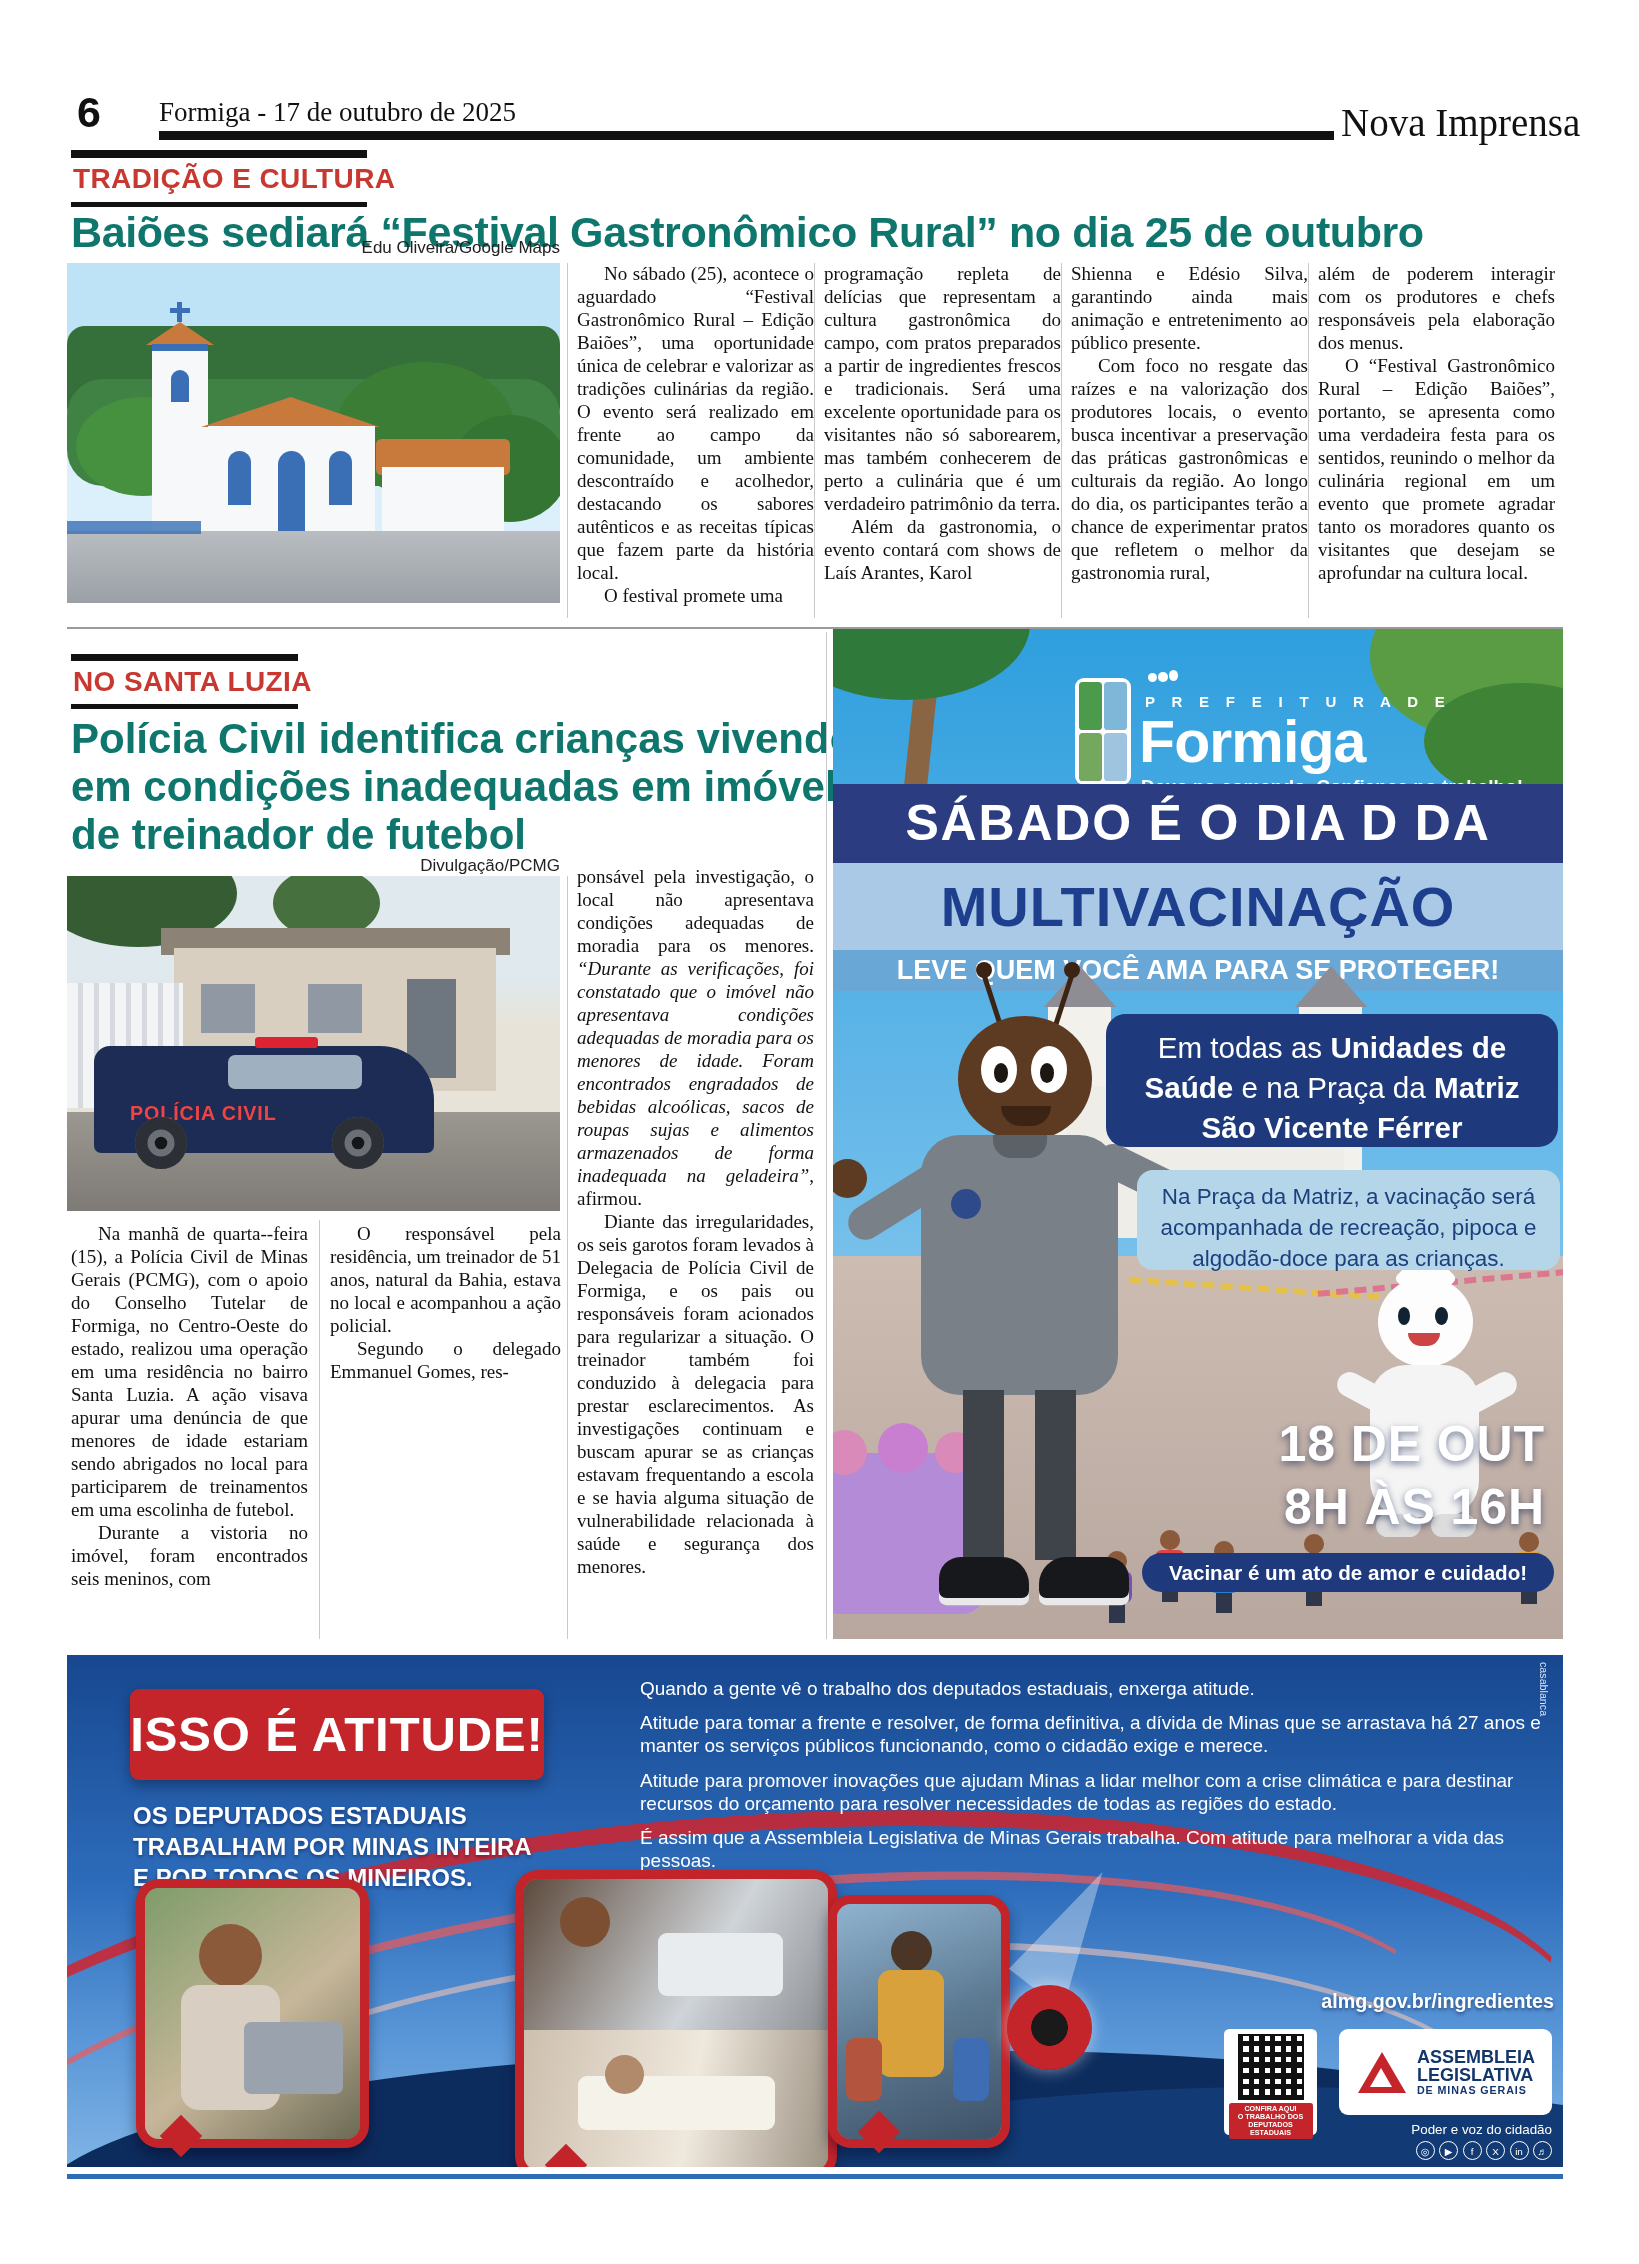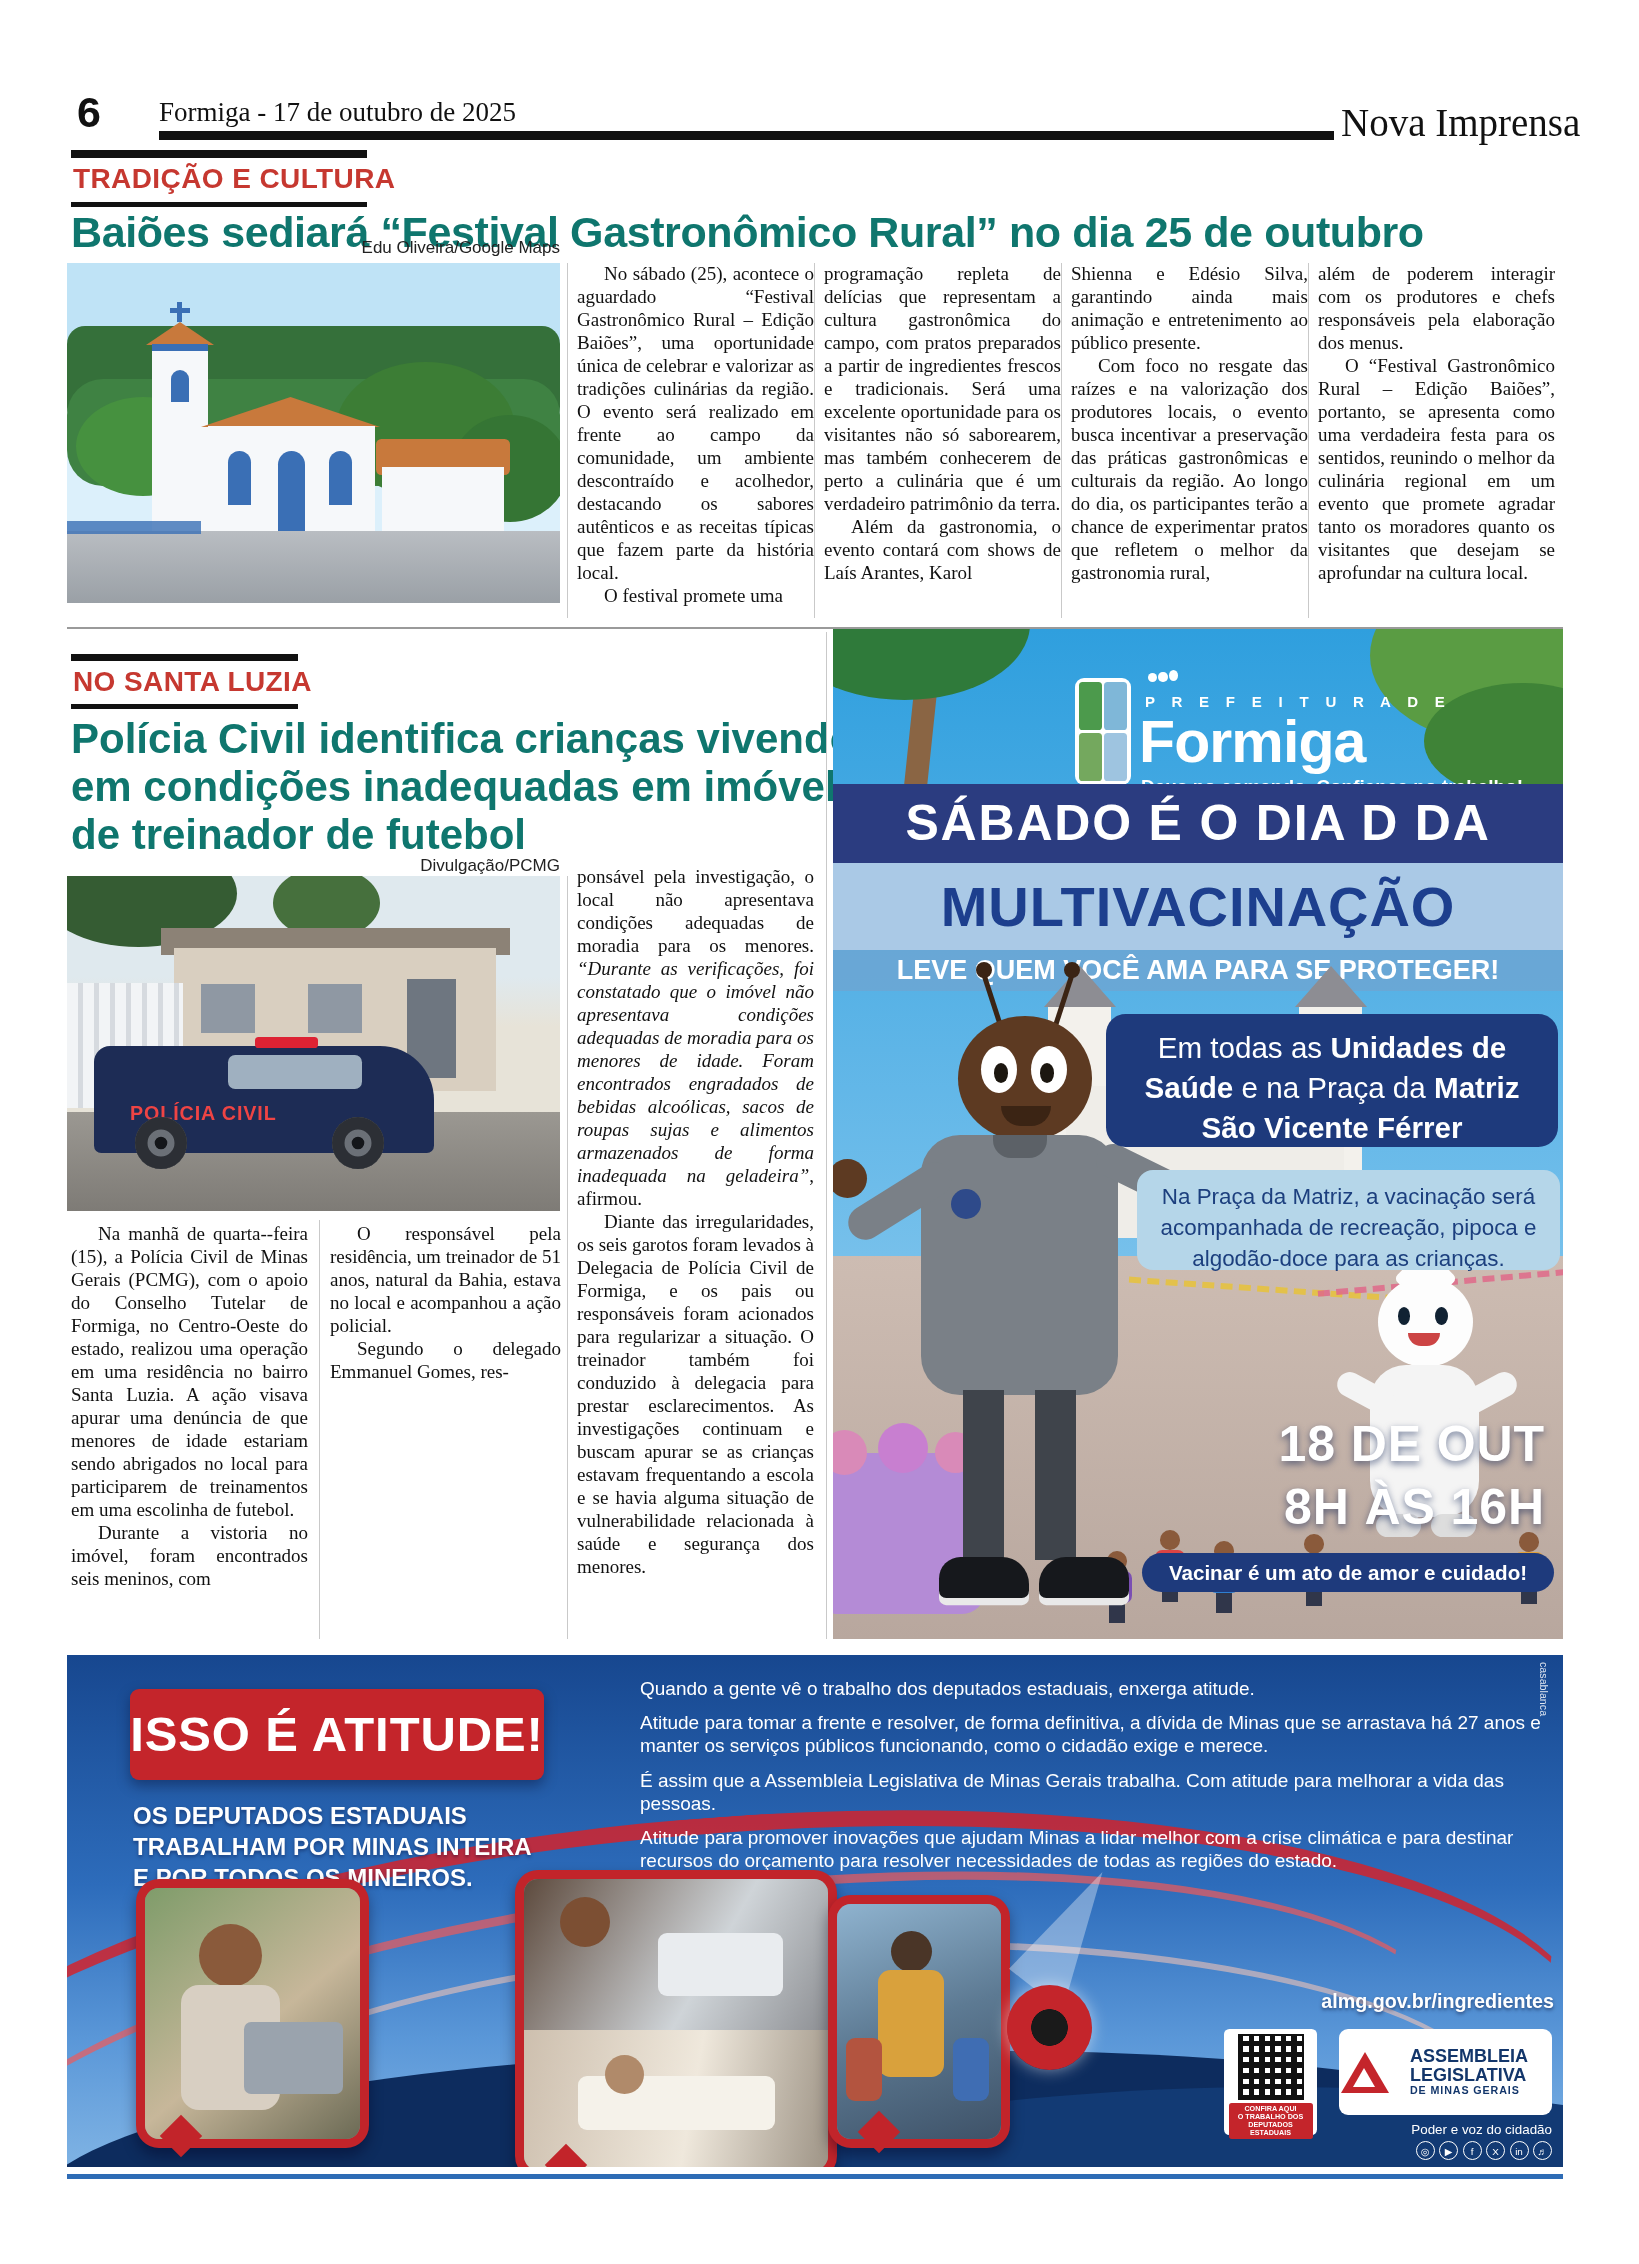--- a/index.html
+++ b/index.html
@@ -119,21 +119,21 @@
         font-weight:bold;font-size:19.7px;text-shadow:0 1.8px 3.6px rgba(0,0,40,.5);}
   .qrbox{position:absolute;left:1157px;top:374px;width:93px;height:106px;background:#fff;border-radius:5.4px;
          padding:4.5px;box-sizing:border-box;}
   .qr{width:66px;height:66px;margin:0 auto;
       background:
         repeating-linear-gradient(0deg,#111 0 5.4px,transparent 5.4px 10.7px),
         repeating-linear-gradient(90deg,#111 0 5.4px,#fff 5.4px 10.7px);}
   .qrcap{margin-top:3.6px;background:#c4252b;color:#fff;font-weight:bold;font-size:7.2px;line-height:8px;
          text-align:center;border-radius:2.7px;padding:1.8px 0.9px;white-space:pre-line;}
   .almgbox{position:absolute;left:1272px;top:374px;width:213px;height:86px;background:#fff;border-radius:9px;
-           display:flex;align-items:center;padding:2px;box-sizing:border-box;gap:21px;}
+           display:flex;align-items:center;padding:19px;box-sizing:border-box;gap:11px;}
   .tri{width:0;height:0;border-left:24px solid transparent;border-right:24px solid transparent;
        border-bottom:41px solid #c4252b;position:relative;}
   .almgtxt{color:#13366b;font-weight:bold;line-height:1.05;}
   .tagline{position:absolute;left:1272px;top:467px;width:213px;text-align:right;color:#fff;font-size:13.4px;}
   .socials{position:absolute;left:1272px;top:486px;width:213px;display:flex;justify-content:flex-end;gap:4.5px;}
   .soc{width:19px;height:19px;border-radius:50%;border:1.3px solid #fff;color:#fff;font-size:9.9px;
        line-height:19px;text-align:center;box-sizing:border-box;}
   .agency{position:absolute;left:1471px;top:7.2px;color:rgba(255,255,255,.85);font-size:10.7px;
           writing-mode:vertical-rl;}
   .bottomrule{position:absolute;left:67px;top:2174px;width:1496px;height:4.5px;background:#2e6cb5;}
@@ -381,22 +381,22 @@
     <div class="swoosh" style="left:90px;top:287px;width:1343px;height:376px;border-top:7.2px solid rgba(255,200,180,.55);transform:rotate(-2deg);"></div>
 
     <div class="attbox">ISSO É ATITUDE!</div>
     <div class="attsub">OS DEPUTADOS ESTADUAIS
 TRABALHAM POR MINAS INTEIRA
 E POR TODOS OS MINEIROS.</div>
 
     <div class="attparas">
       <p>Quando a gente vê o trabalho dos deputados estaduais, enxerga atitude.</p>
       <p>Atitude para tomar a frente e resolver, de forma definitiva, a dívida de Minas que se arrastava há 27 anos e manter os serviços públicos funcionando, como o cidadão exige e merece.</p>
+      <p>Atitude para promover inovações que ajudam Minas a lidar melhor com a crise climática e para destinar recursos do orçamento para resolver necessidades de todas as regiões do estado.</p>
       <p>É assim que a Assembleia Legislativa de Minas Gerais trabalha. Com atitude para melhorar a vida das pessoas.</p>
-      <p>Atitude para promover inovações que ajudam Minas a lidar melhor com a crise climática e para destinar recursos do orçamento para resolver necessidades de todas as regiões do estado.</p>
     </div>
 
     <div class="bubble" style="left:69px;top:224px;width:215px;height:251px;">
       <div style="position:absolute;inset:0;background:linear-gradient(140deg,#7f9c6a,#c7b79a 55%,#6b6a55);"></div>
       <div style="position:absolute;left:54px;top:36px;width:63px;height:63px;border-radius:50%;background:#8a5a3b;"></div>
       <div style="position:absolute;left:36px;top:97px;width:99px;height:125px;border-radius:18px;background:#d8cfc2;"></div>
       <div style="position:absolute;left:99px;top:134px;width:99px;height:72px;background:#9aa3ad;border-radius:7.2px;"></div>
     </div>
     <div class="btail" style="left:99px;top:466px;"></div>
 

